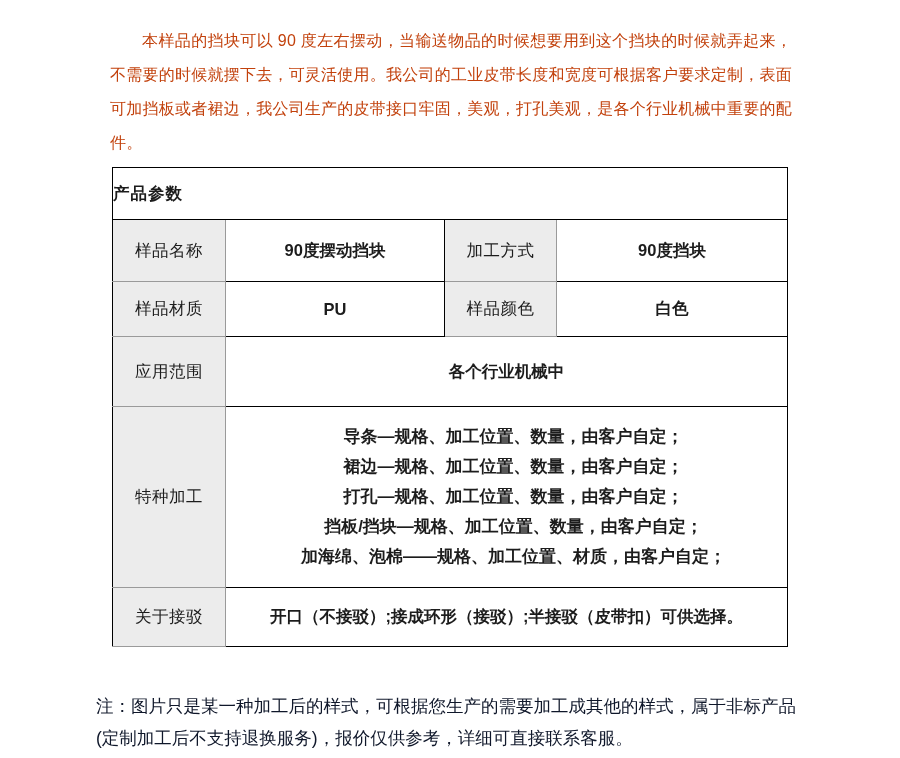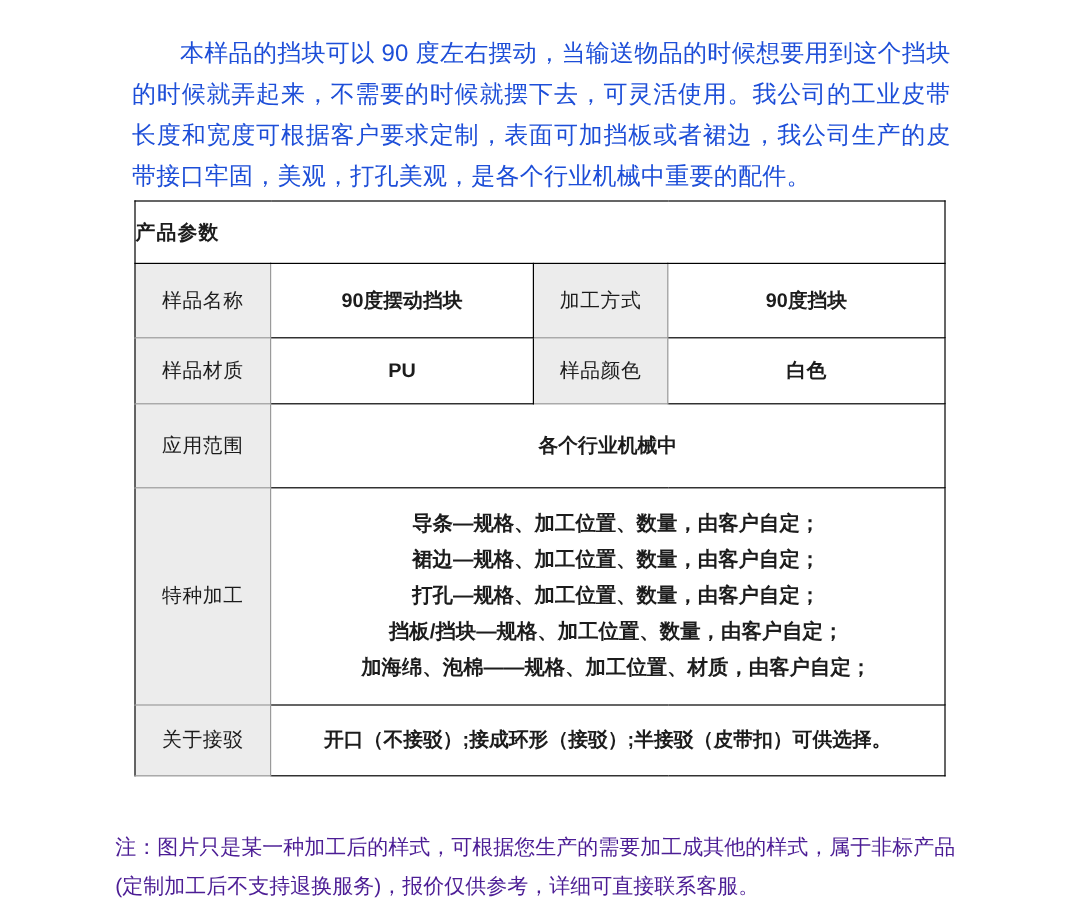--- a/index.html
+++ b/index.html
@@ -20,26 +20,26 @@
     height: 758px;
     box-sizing: border-box;
   }
 
   
   .intro {
     position: absolute;
     left: 110px;
     top: 8px;
     width: 682px;
-    font-size: 20px;
+    font-size: 16px;
     line-height: 34px;
     text-indent: 2em;
     text-align: justify;
     text-justify: inter-ideograph;
-    color: #1d4ed8;
+    color: #c2410c;
     letter-spacing: 0.2px;
   }
 
   
   .param-table {
     position: absolute;
     left: 112px;
     top: 167px;
     width: 675px;
     border-collapse: collapse;
@@ -117,21 +117,21 @@
   .special-list div { white-space: nowrap; }
 
   
   .note {
     position: absolute;
     left: 96px;
     top: 672px;
     width: 700px;
     font-size: 17.5px;
     line-height: 32px;
-    color: #4c1d95;
+    color: #0f172a;
     text-align: justify;
     text-justify: inter-ideograph;
   }
 </style>
 </head>
 <body>
 
 <div class="page">
 
   <p class="intro">本样品的挡块可以 90 度左右摆动，当输送物品的时候想要用到这个挡块的时候就弄起来，不需要的时候就摆下去，可灵活使用。我公司的工业皮带长度和宽度可根据客户要求定制，表面可加挡板或者裙边，我公司生产的皮带接口牢固，美观，打孔美观，是各个行业机械中重要的配件。</p>

